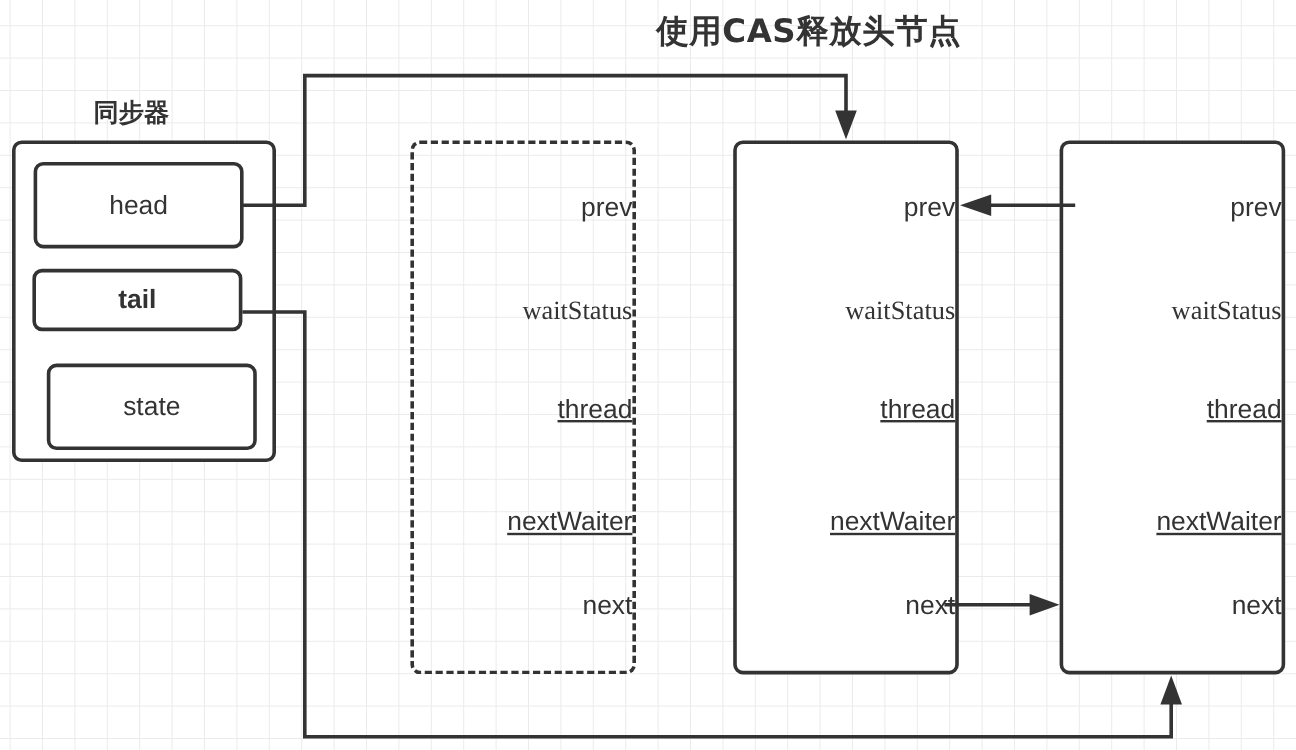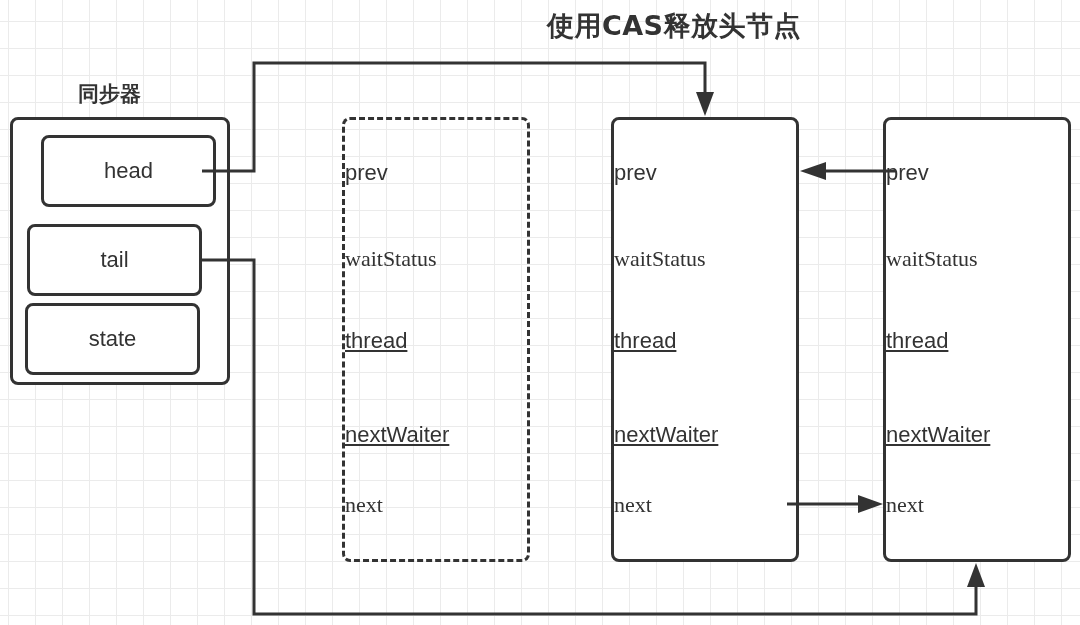--- a/index.html
+++ b/index.html
@@ -29,38 +29,38 @@
     position: absolute; box-sizing: border-box;
     border: 3px solid #333; border-radius: 8px; background: #fff;
   }
   .sync-outer { left: 10px; top: 117px; width: 220px; height: 268px; }
   .field {
     position: absolute; box-sizing: border-box;
     border: 3px solid #333; border-radius: 8px; background: #fff;
     display: flex; align-items: center; justify-content: center;
     font-size: 22px; color: #333;
   }
-  .f-head  { left: 41px; top: 135px; width: 175px; height: 72px; }
-  .f-tail  { left: 27px; top: 224px; width: 175px; height: 72px; }
-  .f-state { left: 25px; top: 303px; width: 175px; height: 72px; justify-content: center; }
+  .f-head  { left: 28px; top: 135px; width: 175px; height: 72px; }
+  .f-tail  { left: 27px; top: 224px; width: 175px; height: 52px; font-weight: bold; }
+  .f-state { left: 39px; top: 303px; width: 175px; height: 72px; justify-content: center; }
 
   .node { top: 117px; height: 445px; width: 188px; }
   .node-dashed { border: 3px dashed #333; background: transparent; left: 342px; width: 188px; }
   .node-a { left: 611px; }
   .node-b { left: 883px; width: 188px; }
 
   .nf {
-    position: absolute; left: 0; right: 0; text-align: left;
+    position: absolute; left: 0; right: 0; text-align: right;
     font-size: 22px; color: #333;
   }
   .nf-prev { top: 40px; }
   .nf-wait { top: 126px; font-family: Liberation Serif, serif; }
   .nf-thread { top: 208px; text-decoration: underline; }
   .nf-nextw { top: 302px; text-decoration: underline; }
-  .nf-next { top: 372px; font-family: Liberation Serif, serif; }
+  .nf-next { top: 372px; }
 
   svg.wires { position: absolute; left: 0; top: 0; width: 1080px; height: 625px; pointer-events: none; }
 </style>
 </head>
 <body>
 
 <div class="abs title">使用CAS释放头节点</div>
 <div class="abs sync-label">同步器</div>
 
 <div class="box sync-outer"></div>

